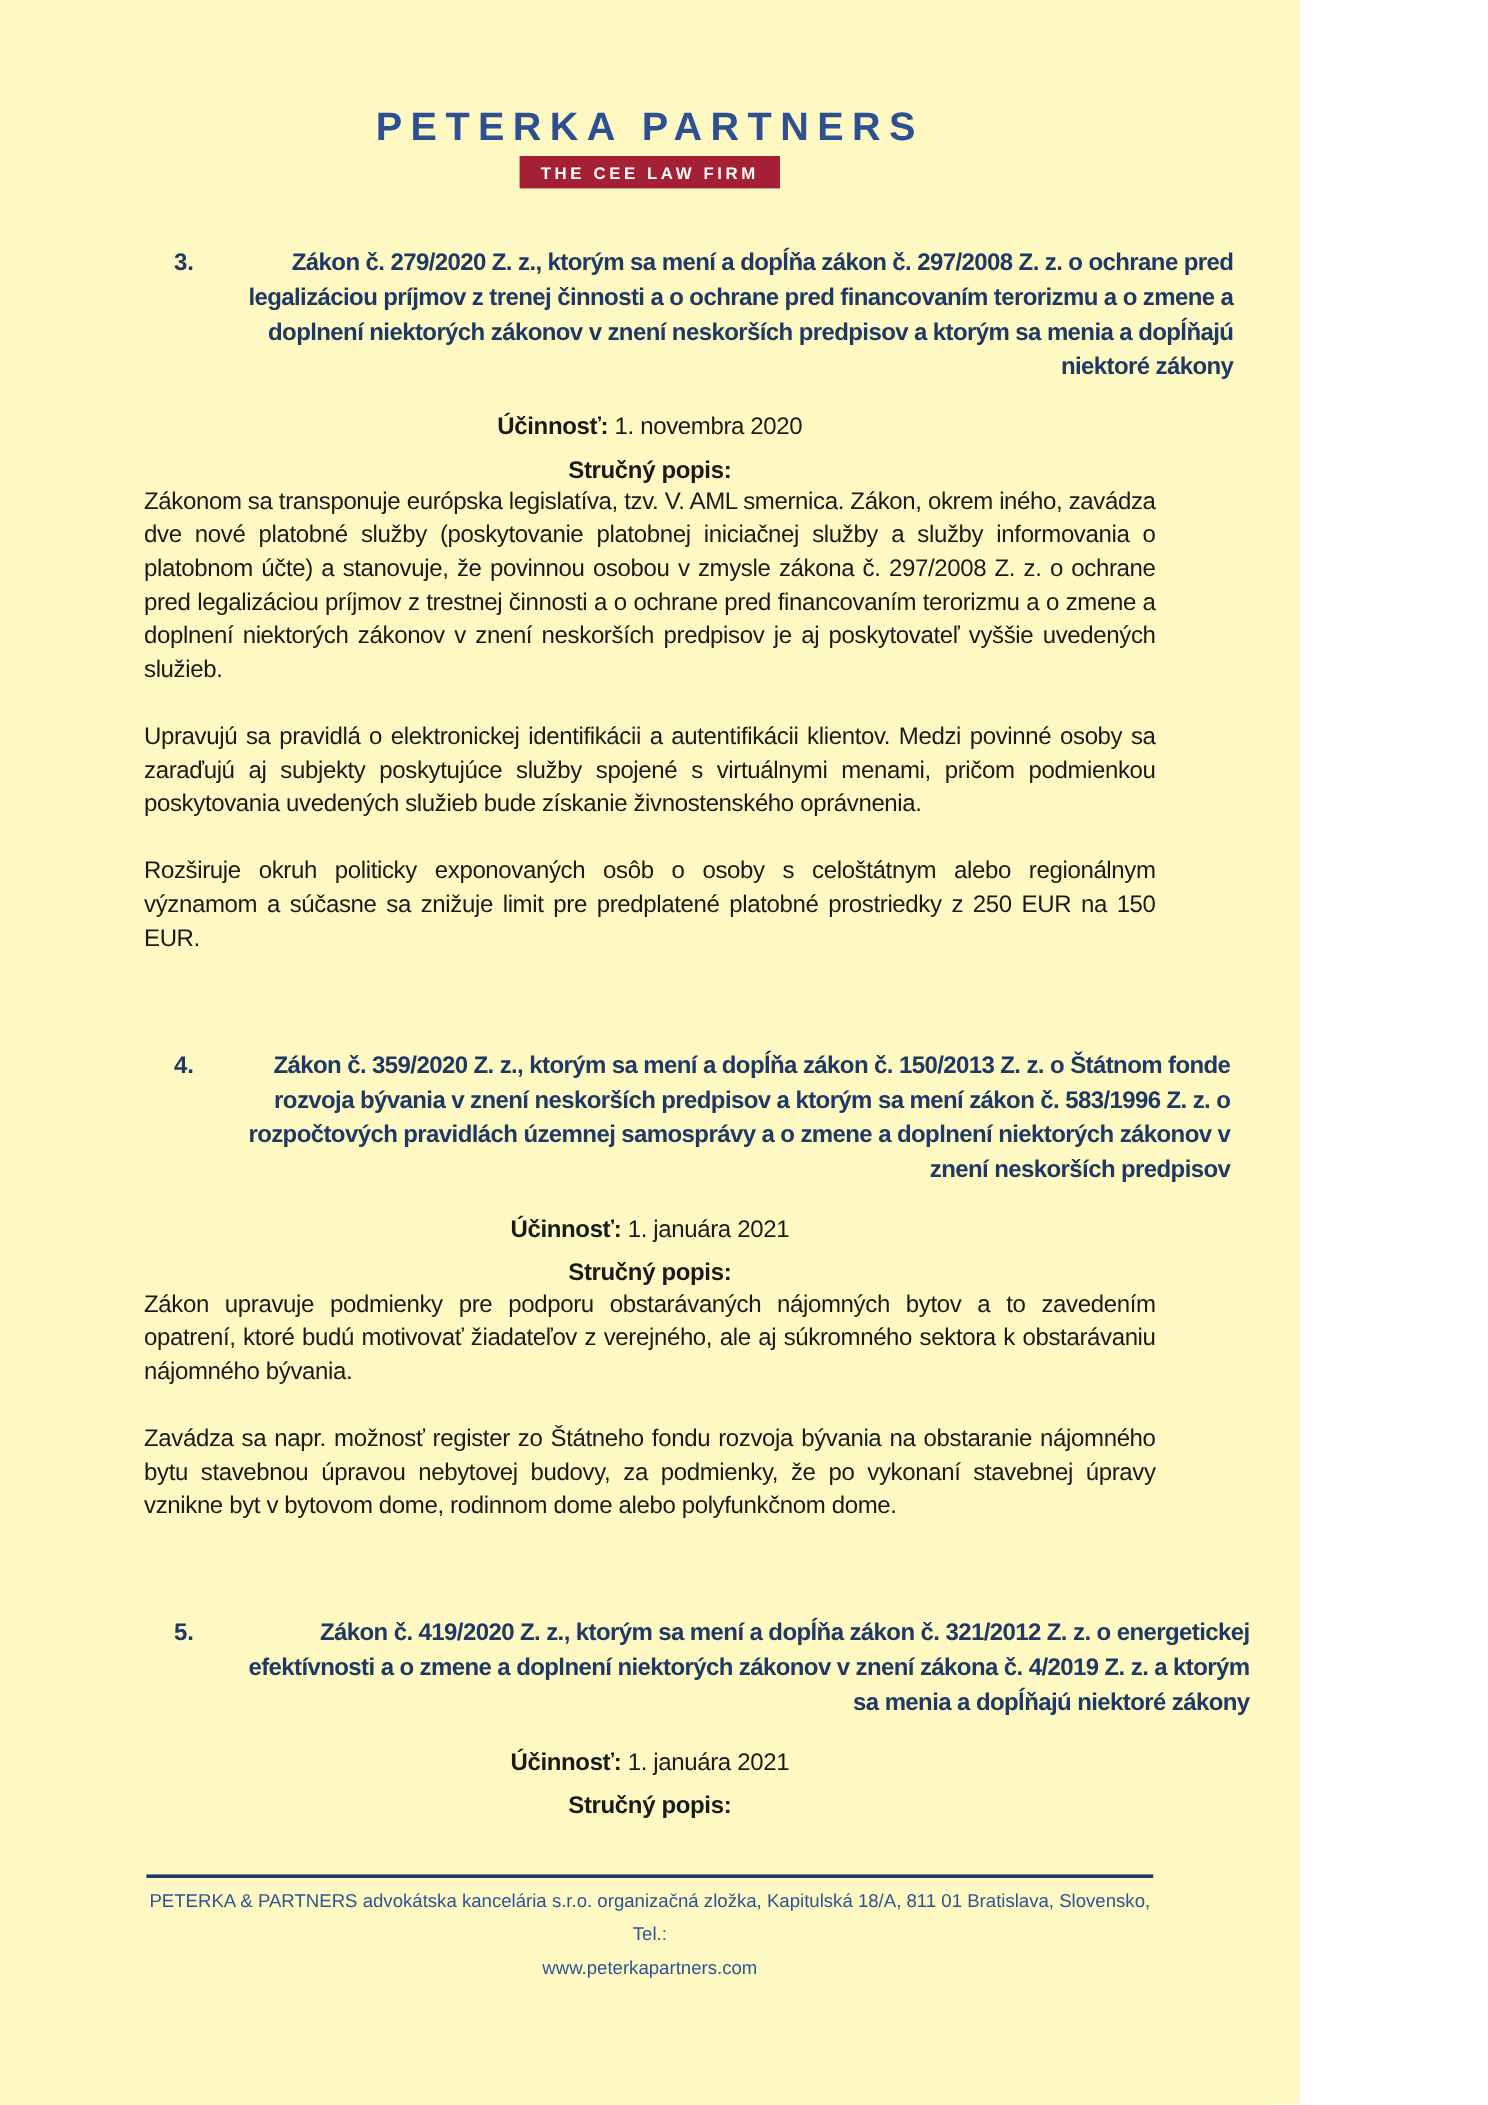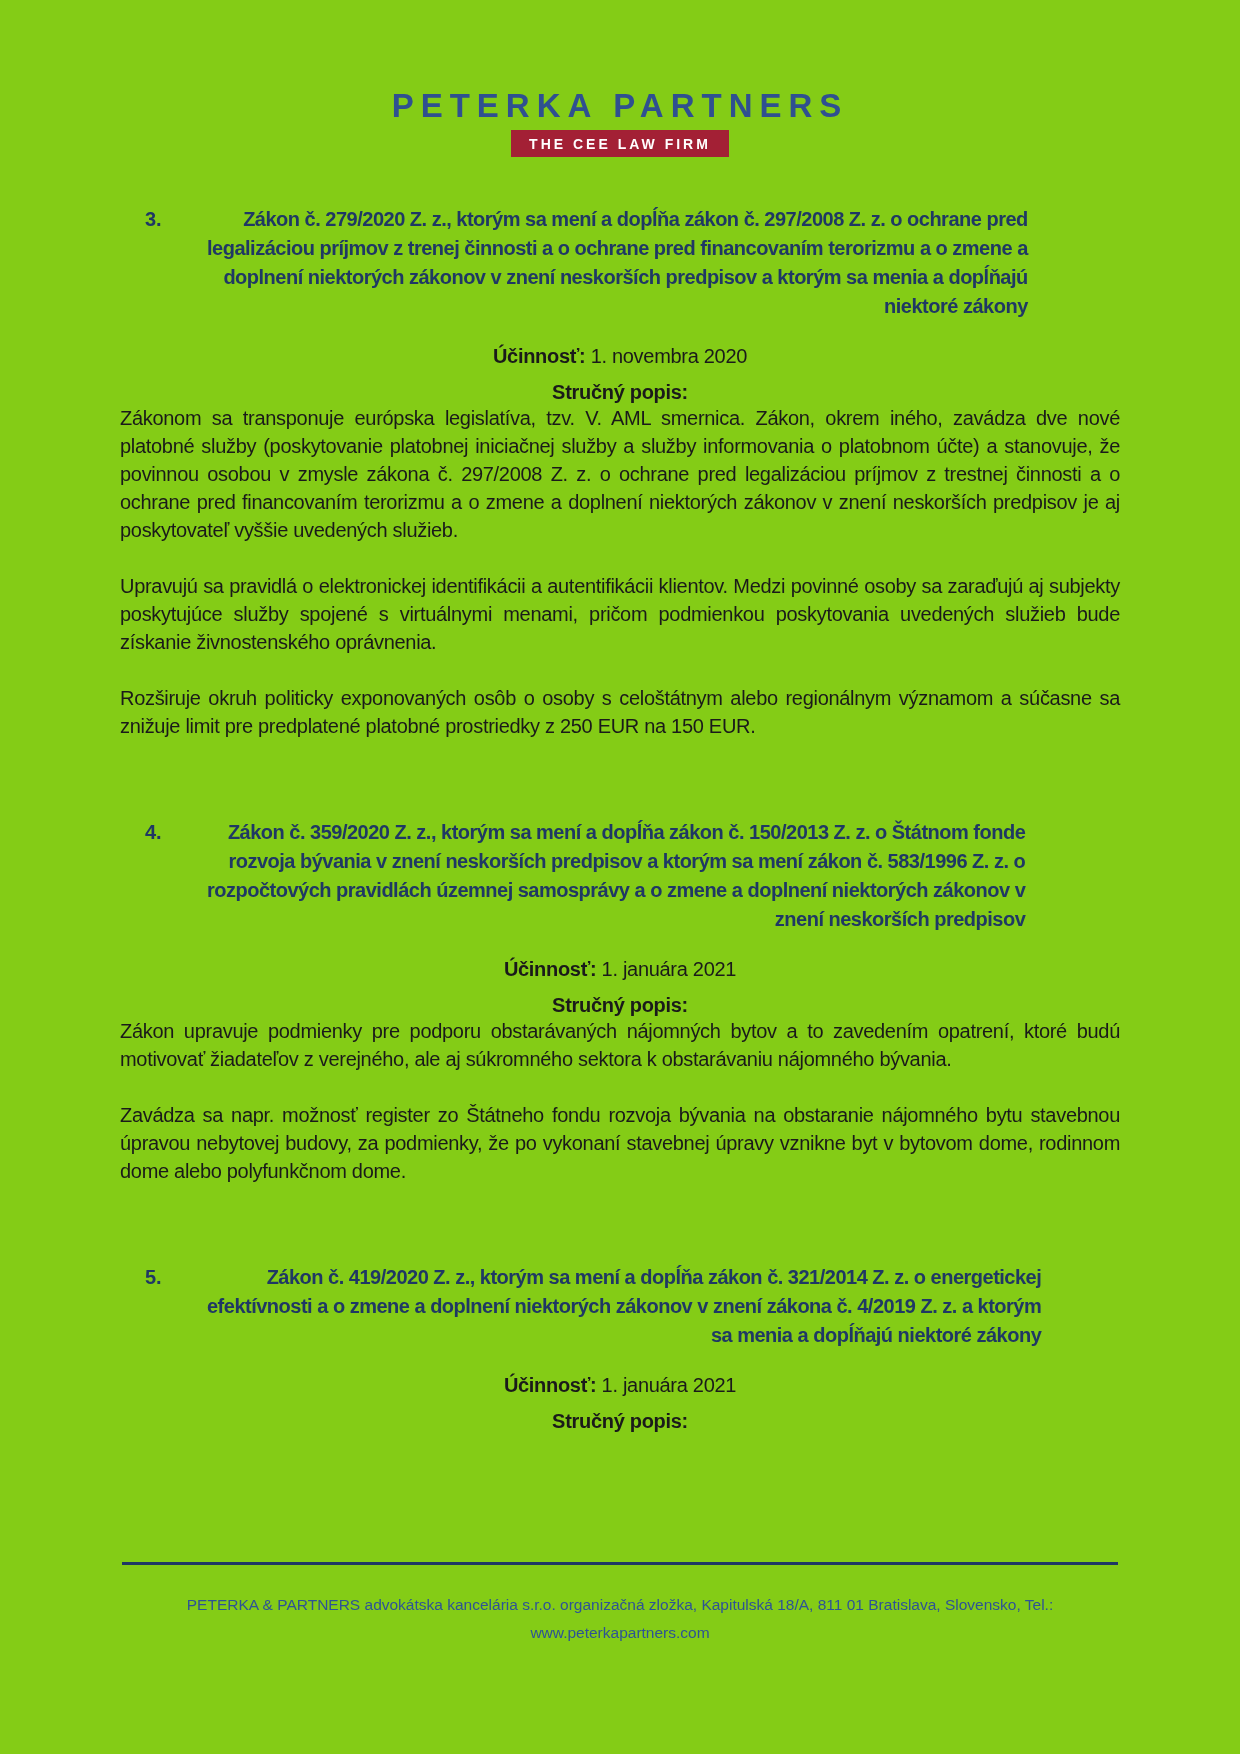--- a/index.html
+++ b/index.html
@@ -5,21 +5,21 @@
   :root{
     --heading-blue:#1F3864;
     --logo-blue:#2F5090;
     --banner-red:#A32035;
     --footer-blue:#2E5395;
     --text-black:#1A1A1A;
   }
   *{margin:0;padding:0;box-sizing:border-box;}
   html,body{background:#ffffff;}
   .page{
-    width:1240px;height:1754px;position:relative;background:#84cc16;
+    width:1083px;height:1754px;position:relative;background:#fef9c3;
     font-family:"Liberation Sans", sans-serif;color:var(--text-black);
     overflow:hidden;
   }
   
   .header{padding-top:86px;text-align:center;}
   .logo-title{
     font-size:33px;line-height:40px;font-weight:600;
     letter-spacing:7px;color:var(--logo-blue);
   }
   .logo-banner{
@@ -49,21 +49,21 @@
   p.body-par{
     font-size:20px;line-height:28px;letter-spacing:-0.3px;
     text-align:justify;margin:0;
   }
   p.body-par + p.body-par{margin-top:28px;}
   
   .footer{
     position:absolute;left:122px;right:122px;top:1562px;text-align:center;
   }
   .footer-rule{border:none;border-top:3px solid var(--heading-blue);height:0;}
-  .footer-text{margin-top:26px;}
+  .footer-text{margin-top:6px;}
   .footer-line{
     color:var(--footer-blue);font-size:15.5px;line-height:28px;letter-spacing:0;
   }
 </style>
 </head>
 <body>
 
 <div class="page">
 
   <div class="header">
@@ -111,21 +111,21 @@
       </div>
       <div class="summary-label">Stručný popis:</div>
       <p class="body-par">Zákon upravuje podmienky pre podporu obstarávaných nájomných bytov a to zavedením opatrení, ktoré budú motivovať žiadateľov z verejného, ale aj súkromného sektora k obstarávaniu nájomného bývania.</p>
       <p class="body-par">Zavádza sa napr. možnosť register zo Štátneho fondu rozvoja bývania na obstaranie nájomného bytu stavebnou úpravou nebytovej budovy, za podmienky, že po vykonaní stavebnej úpravy vznikne byt v bytovom dome, rodinnom dome alebo polyfunkčnom dome.</p>
     </div>
 
     <div class="section">
       <div class="section-heading">
         <div class="section-number">5.</div>
         <div class="heading-text">
-          <div class="heading-line">Zákon č. 419/2020 Z. z., ktorým sa mení a dopĺňa zákon č. 321/2014 Z. z. o energetickej</div>
+          <div class="heading-line">Zákon č. 419/2020 Z. z., ktorým sa mení a dopĺňa zákon č. 321/2012 Z. z. o energetickej</div>
           <div class="heading-line">efektívnosti a o zmene a doplnení niektorých zákonov v znení zákona č. 4/2019 Z. z. a ktorým</div>
           <div class="heading-line">sa menia a dopĺňajú niektoré zákony</div>
         </div>
       </div>
       <div class="effect-line">
         <span class="effect-label">Účinnosť:</span>
         <span>1. januára 2021</span>
       </div>
       <div class="summary-label">Stručný popis:</div>
     </div>

